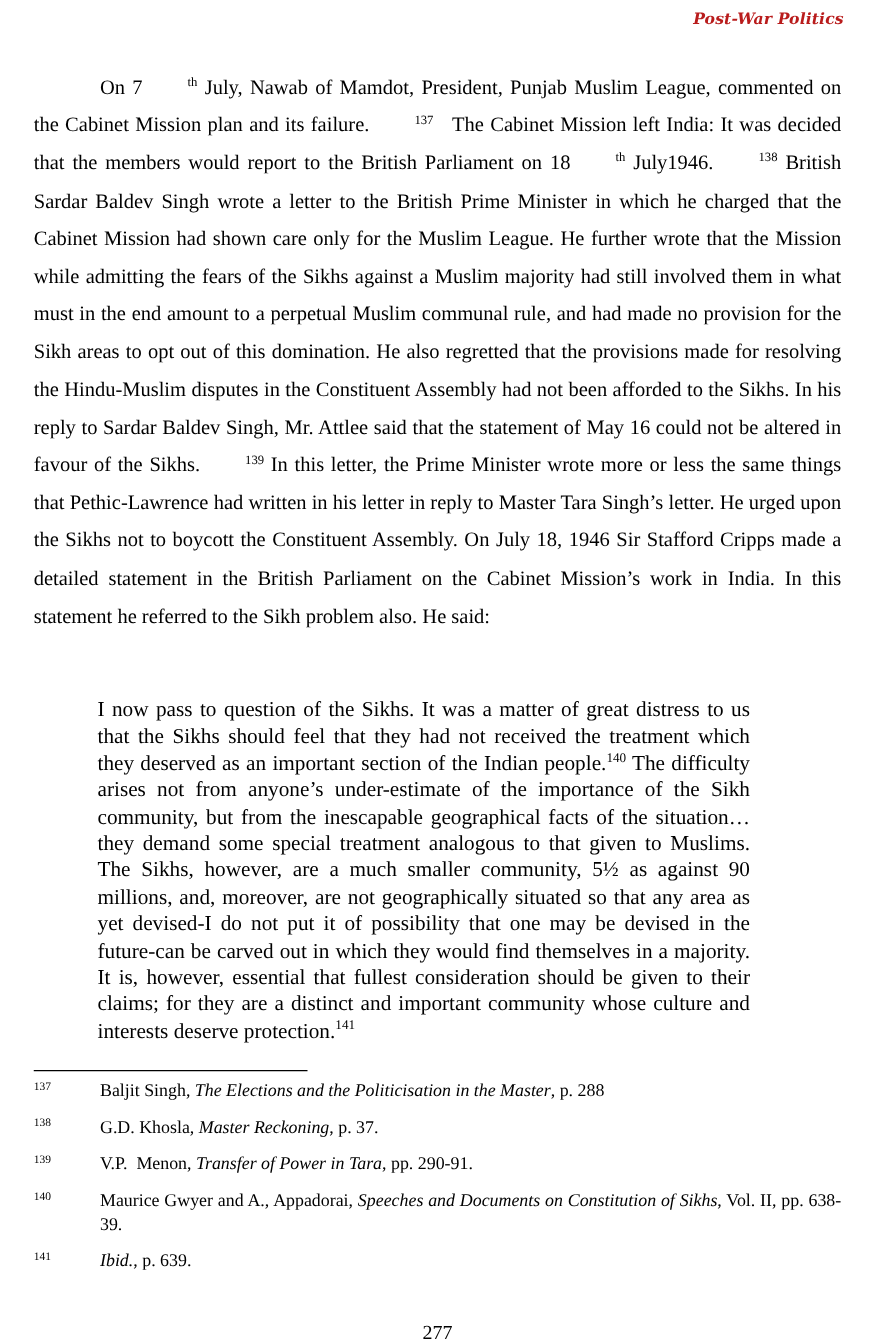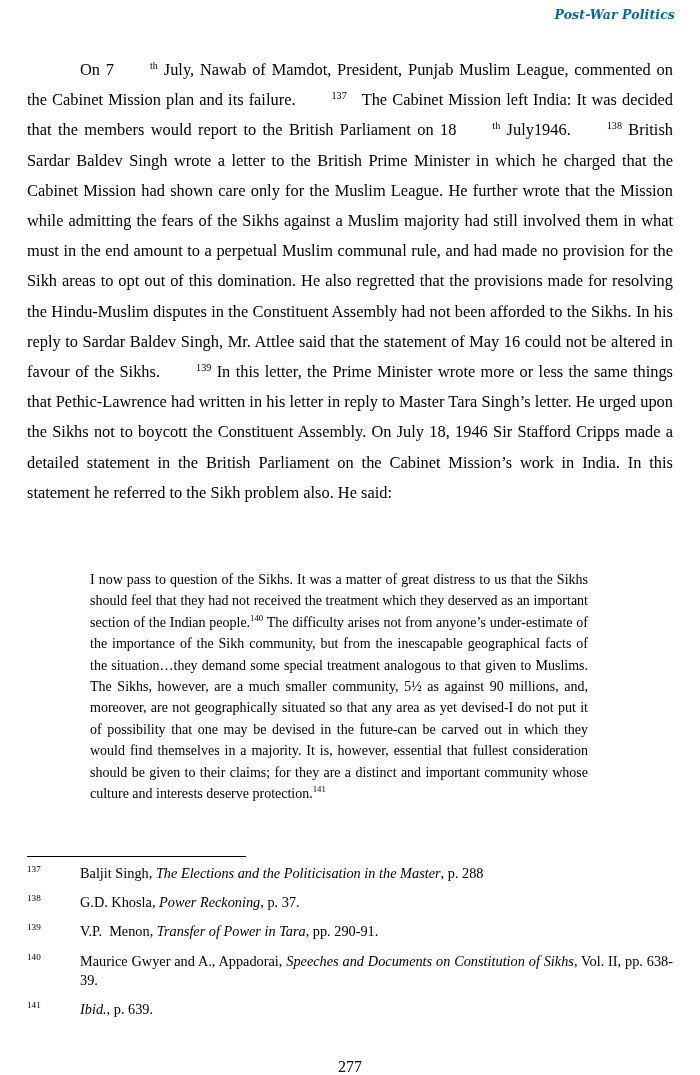--- a/index.html
+++ b/index.html
@@ -27,21 +27,21 @@
     position: absolute;
     top: 7px;
     left: 27px;
     right: 25px;
     text-align: right;
     font-family: "DejaVu Serif", "Liberation Serif", serif;
     font-style: italic;
     font-weight: bold;
     font-size: 12.5px;
     letter-spacing: 0.1px;
-    color: #0369a1;
+    color: #b91c1c;
   }
 
   
   .body-block {
     position: absolute;
     top: 55px;
     left: 27px;
     width: 646px;
   }
   .body-para {
@@ -61,24 +61,24 @@
   }
 
   
   .quote-block {
     position: absolute;
     top: 557px;
     left: 78px;
     width: 522px;
   }
   .quote-para {
-    margin: 12px;
+    margin: 0;
     text-align: justify;
     text-justify: inter-word;
-    font-size: 14px;
+    font-size: 17px;
     line-height: 21.4px;
     text-indent: 0;
     hyphens: none;
   }
   .quote-para sup {
     font-size: 0.62em;
     vertical-align: super;
     line-height: 0;
   }
 
@@ -157,21 +157,21 @@
 
   <div class="footnotes">
 
     <div class="footnote fn-137">
       <span class="fn-num">137</span>
       <span class="fn-text">Baljit Singh, <i>The Elections and the Politicisation in the Master</i>, p. 288</span>
     </div>
 
     <div class="footnote fn-138">
       <span class="fn-num">138</span>
-      <span class="fn-text">G.D. Khosla, <i>Power Reckoning</i>, p. 37.</span>
+      <span class="fn-text">G.D. Khosla, <i>Master Reckoning</i>, p. 37.</span>
     </div>
 
     <div class="footnote fn-139">
       <span class="fn-num">139</span>
       <span class="fn-text">V.P.&nbsp; Menon, <i>Transfer of Power in Tara</i>, pp. 290-91.</span>
     </div>
 
     <div class="footnote fn-140">
       <span class="fn-num">140</span>
       <span class="fn-text">Maurice Gwyer and A., Appadorai, <i>Speeches and Documents on Constitution of Sikhs</i>, Vol. II, pp. 638-39.</span>

